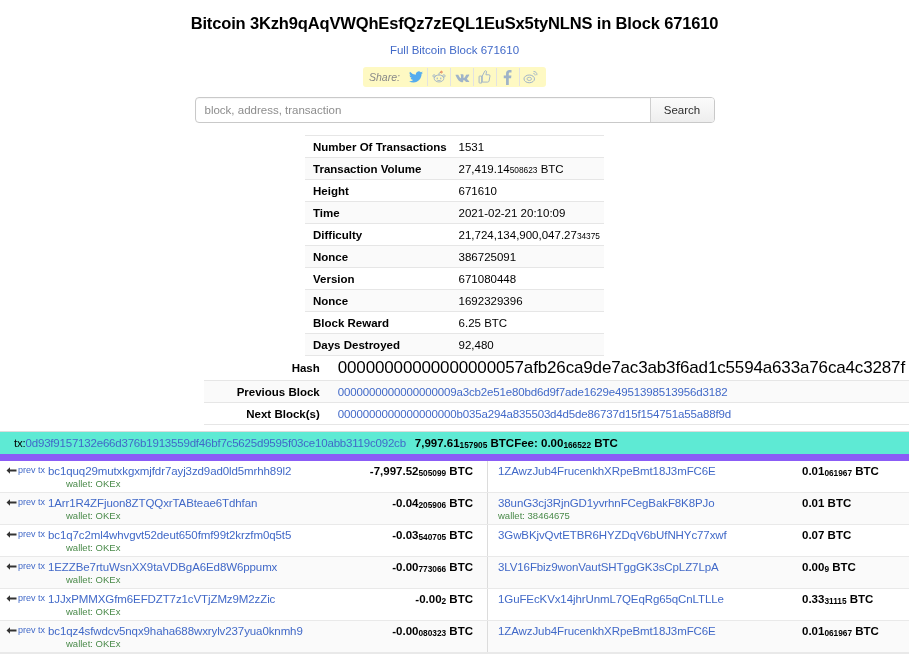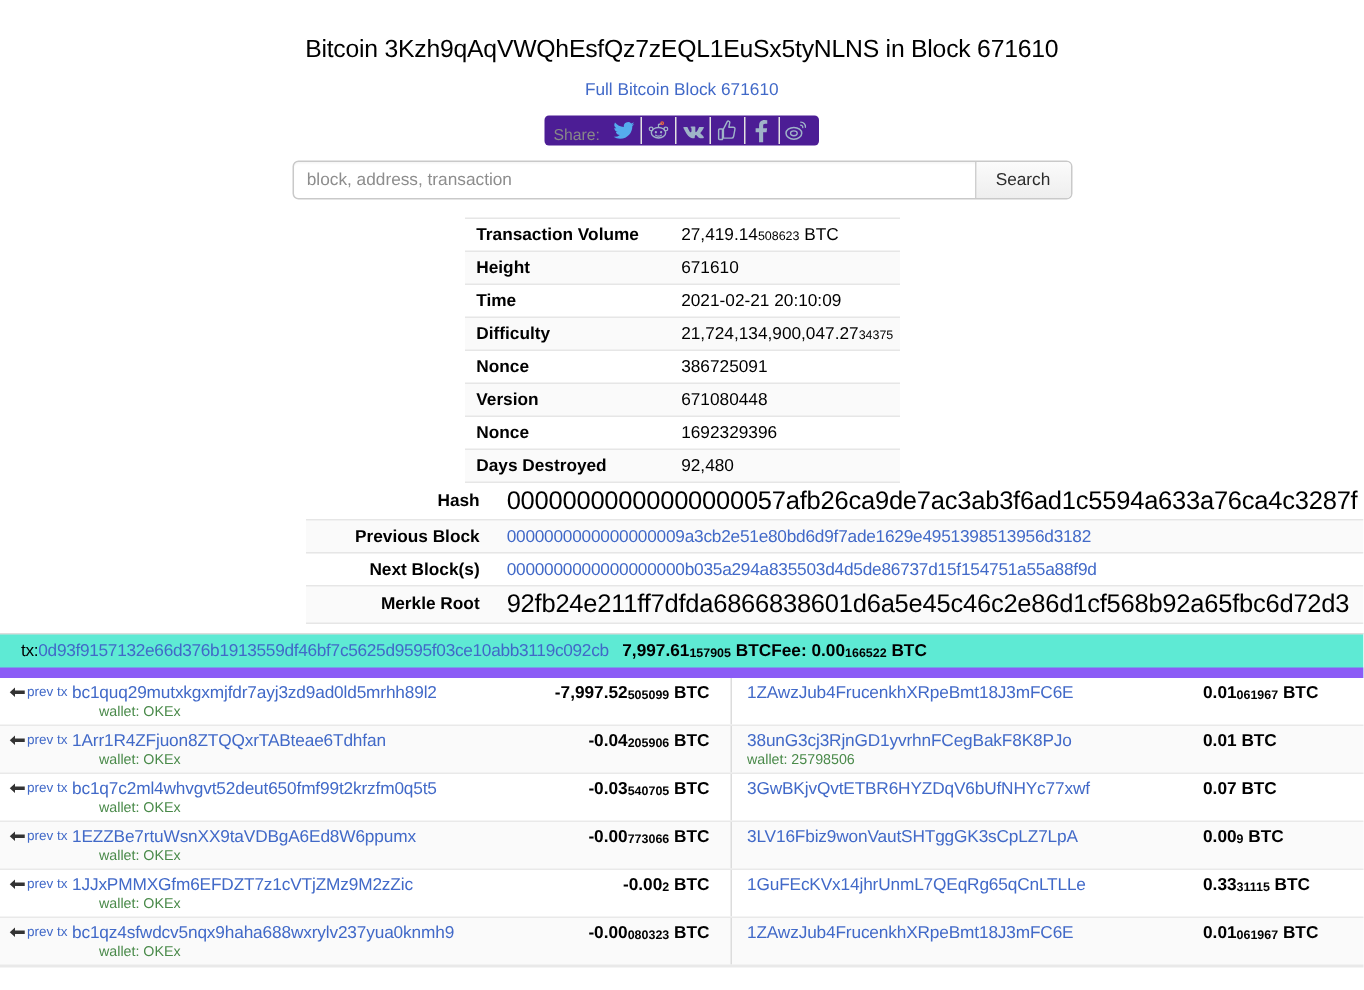--- a/index.html
+++ b/index.html
@@ -14,22 +14,22 @@
     overflow: hidden;
     font-family: "Liberation Sans", sans-serif;
     color: #000000;
     -webkit-font-smoothing: antialiased;
   }
 
   
   .page-title {
     text-align: center;
     font-size: 16.5px;
-    font-weight: normal;
-    margin: 24px 0 0 0;
+    font-weight: bold;
+    margin: 14px 0 0 0;
     letter-spacing: -0.15px;
   }
   .subtitle-wrap {
     text-align: center;
     margin-top: 7px;
   }
   .subtitle-link {
     font-size: 11.5px;
     color: #4169c8;
     text-decoration: none;
@@ -37,25 +37,26 @@
   }
 
   
   .share-row {
     display: flex;
     justify-content: center;
     margin-top: 9px;
   }
   .share-bar {
     display: flex;
-    align-items: flex-end;
-    background: #4c1d95;
+    align-items: center;
+    background: #fef9c3;
     border-radius: 3px;
     padding: 1px 4px 1px 6px;
     height: 18px;
+    font-style: italic;
   }
   .share-label {
     font-size: 10.5px;
     color: #888888;
     margin-right: 5px;
   }
   .share-btn {
     width: 22px;
     height: 18px;
     display: flex;
@@ -338,20 +339,24 @@
   <div class="search-box">
     <input class="search-input" type="text" placeholder="block, address, transaction" style="">
     <button class="search-button">Search</button>
   </div>
 </div>
 
 <div class="info-wrap">
   <table class="info">
     <tbody id="info-body">
         <tr>
+          <td class="k">Number Of Transactions</td>
+          <td><span>1531</span></td>
+        </tr>
+        <tr>
           <td class="k">Transaction Volume</td>
           <td><span>27,419.14</span><span class="sub">508623</span><span> BTC</span></td>
         </tr>
         <tr>
           <td class="k">Height</td>
           <td><span>671610</span></td>
         </tr>
         <tr>
           <td class="k">Time</td>
           <td><span>2021-02-21 20:10:09</span></td>
@@ -364,20 +369,24 @@
           <td class="k">Nonce</td>
           <td><span>386725091</span></td>
         </tr>
         <tr>
           <td class="k">Version</td>
           <td><span>671080448</span></td>
         </tr>
         <tr>
           <td class="k">Nonce</td>
           <td><span>1692329396</span></td>
+        </tr>
+        <tr>
+          <td class="k">Block Reward</td>
+          <td><span>6.25 BTC</span></td>
         </tr>
         <tr>
           <td class="k">Days Destroyed</td>
           <td><span>92,480</span></td>
         </tr>
       </tbody>
   </table>
 </div>
 
 <div class="hash-wrap">
@@ -387,24 +396,20 @@
           <td class="k">Hash</td>
           <td><span class="hash-val">00000000000000000057afb26ca9de7ac3ab3f6ad1c5594a633a76ca4c3287f</span></td>
         </tr>
         <tr>
           <td class="k">Previous Block</td>
           <td><a class="hash-link">0000000000000000009a3cb2e51e80bd6d9f7ade1629e4951398513956d3182</a></td>
         </tr>
         <tr>
           <td class="k">Next Block(s)</td>
           <td><a class="hash-link">0000000000000000000b035a294a835503d4d5de86737d15f154751a55a88f9d</a></td>
-        </tr>
-        <tr>
-          <td class="k">Merkle Root</td>
-          <td><span class="hash-val">92fb24e211ff7dfda6866838601d6a5e45c46c2e86d1cf568b92a65fbc6d72d3</span></td>
         </tr>
       </tbody>
   </table>
 </div>
 
 <div class="tx-section">
 
   <div class="tx-header">
     <div class="txid-cell">
       <span class="txid-label">tx:</span><a class="txid">0d93f9157132e66d376b1913559df46bf7c5625d9595f03ce10abb3119c092cb</a>
@@ -459,21 +464,21 @@
           <td class="c-inaddr">
             <div class="addr-line"><a class="addr">1Arr1R4ZFjuon8ZTQQxrTABteae6Tdhfan</a></div>
             <div class="wallet in">wallet: OKEx</div>
           </td>
           <td class="c-inamt">
             <div class="amt in"><span>-0.04</span><span class="sub">205906</span><span> BTC</span></div>
           </td>
           <td class="c-gap"></td>
           <td class="c-outaddr">
             <div class="addr-line out"><a class="addr">38unG3cj3RjnGD1yvrhnFCegBakF8K8PJo</a></div>
-            <div class="wallet out">wallet: 25798506</div>
+            <div class="wallet out">wallet: 38464675</div>
           </td>
           <td class="c-outamt">
             <div class="amt out"><span>0.01</span><span> BTC</span></div>
           </td>
         </tr>
         <tr>
           <td class="c-prev">
             <div class="prevtx">
               <span>
                 <svg class="arrow-ico" width="11" height="9" viewBox="0 0 11 9">

